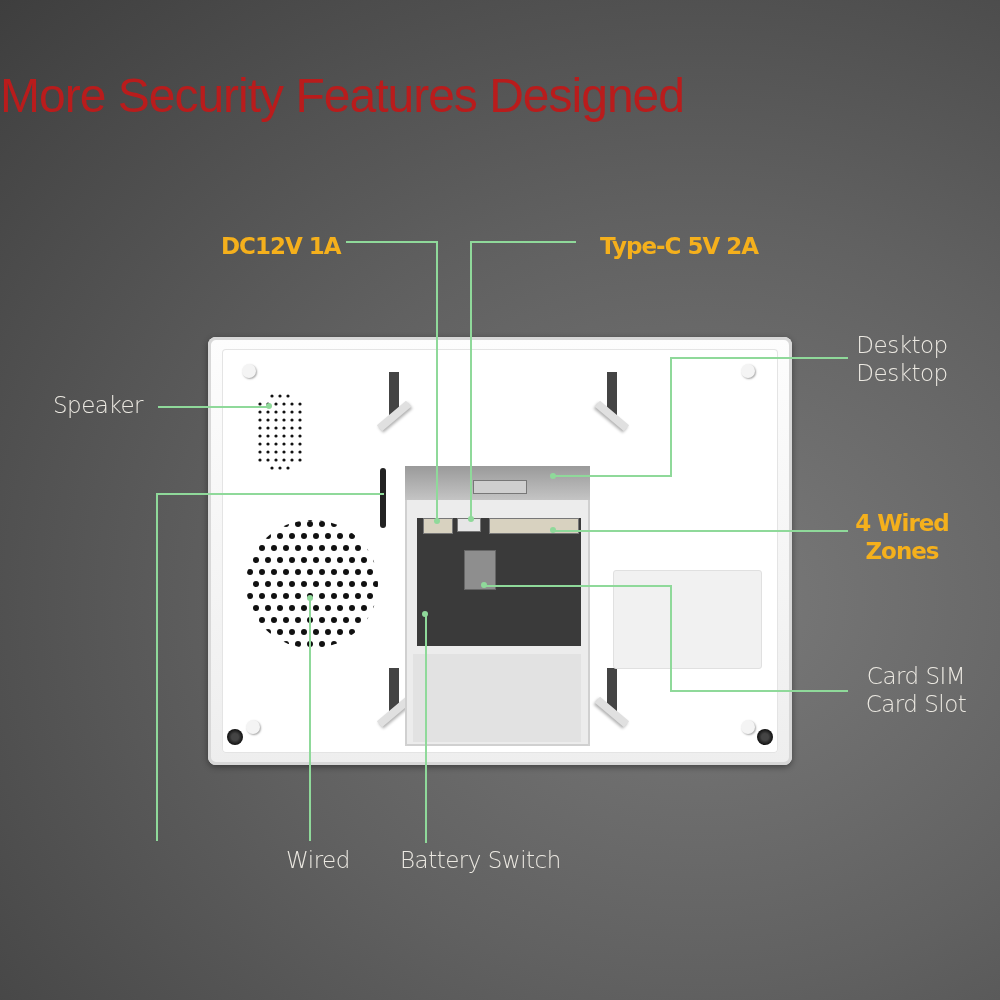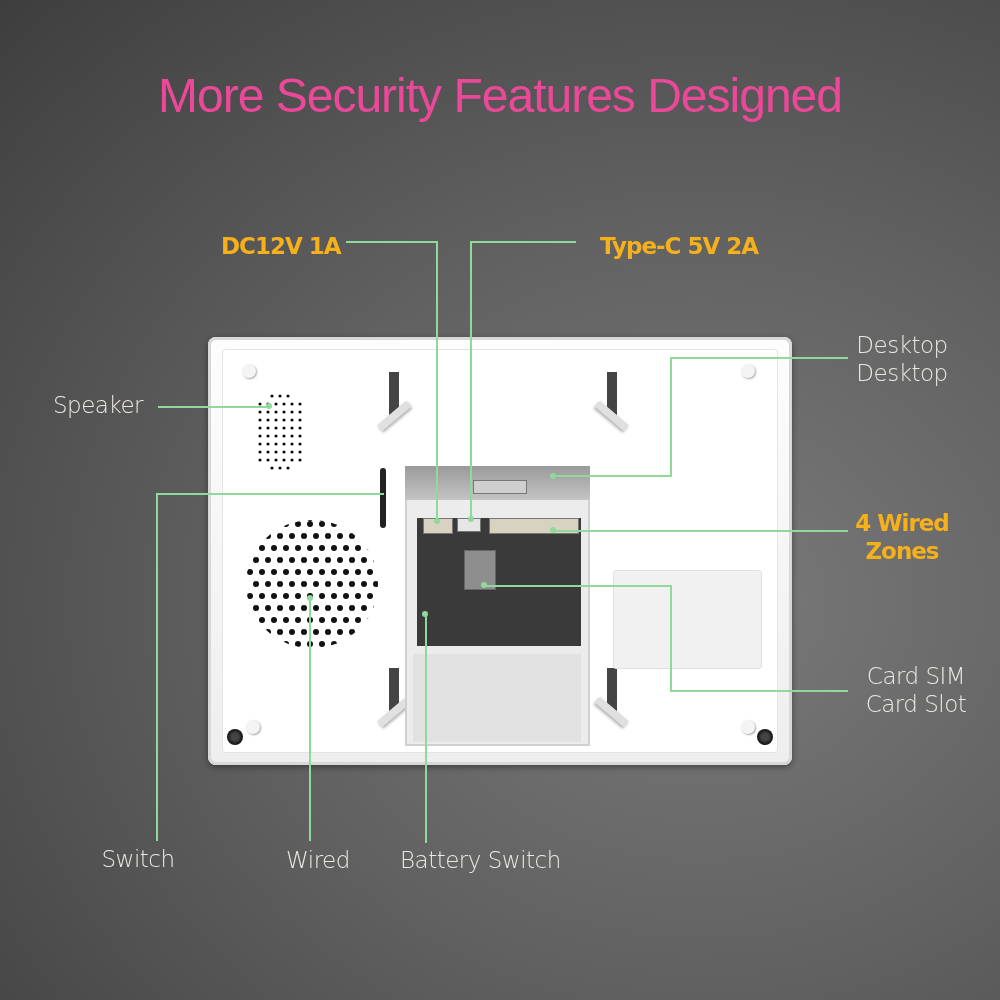--- a/index.html
+++ b/index.html
@@ -2,22 +2,22 @@
 <html><head>
 <meta charset="utf-8">
 <style>
   html, body { margin:0; padding:0; }
   body {
     width:1000px; height:1000px; overflow:hidden; position:relative;
     background: radial-gradient(ellipse at 70% 60%, #7a7a7a 0%, #616161 45%, #3e3e3e 100%);
     font-family: "DejaVu Sans", sans-serif;
   }
   .title {
-    position:absolute; left:0; top:68px; width:1000px; text-align:center;
-    color:#ec4899; font-size:48px; letter-spacing:-1px;
+    position:absolute; left:0; top:68px; width:1000px; 
+    color:#b91c1c; font-size:48px; letter-spacing:-1px;
     font-family: "Liberation Sans", sans-serif;
   }
   .label { position:absolute; color:#ece9e2; font-size:23px; line-height:28px; text-align:center; font-family:"DejaVu Sans", sans-serif; font-weight:300; letter-spacing:-0.5px;}
   .label.accent { color:#f5b01c; font-weight:bold; font-family:"DejaVu Sans", sans-serif; letter-spacing:-1px;}
   .line { position:absolute; background:#8fd99a; }
   .dot { position:absolute; width:6px; height:6px; border-radius:50%; background:#8fd99a; }
   .device {
     position:absolute; left:208px; top:337px; width:584px; height:428px;
     background:linear-gradient(180deg,#fdfdfd,#eeeeee);
     border-radius:8px; box-shadow: 0 0 0 3px #d8d8d8 inset, 0 2px 6px rgba(0,0,0,.4);
@@ -199,17 +199,16 @@
 </div>
 
 <div class="label" style="left:856px;top:662px;width:120px;">
   <div>Card SIM</div>
   <div>Card Slot</div>
 </div>
 
 <div class="label" style="left:53px;top:391px;text-align:right;">Speaker</div>
 
 <div class="label" style="left:36px;top:845px;width:204px;">
-  <div>Switch</div>
 </div>
 
 <div class="label" style="left:286px;top:846px;">Wired</div>
 <div class="label" style="left:400px;top:846px;text-align:center;">Battery Switch</div>
 
 </body></html>

